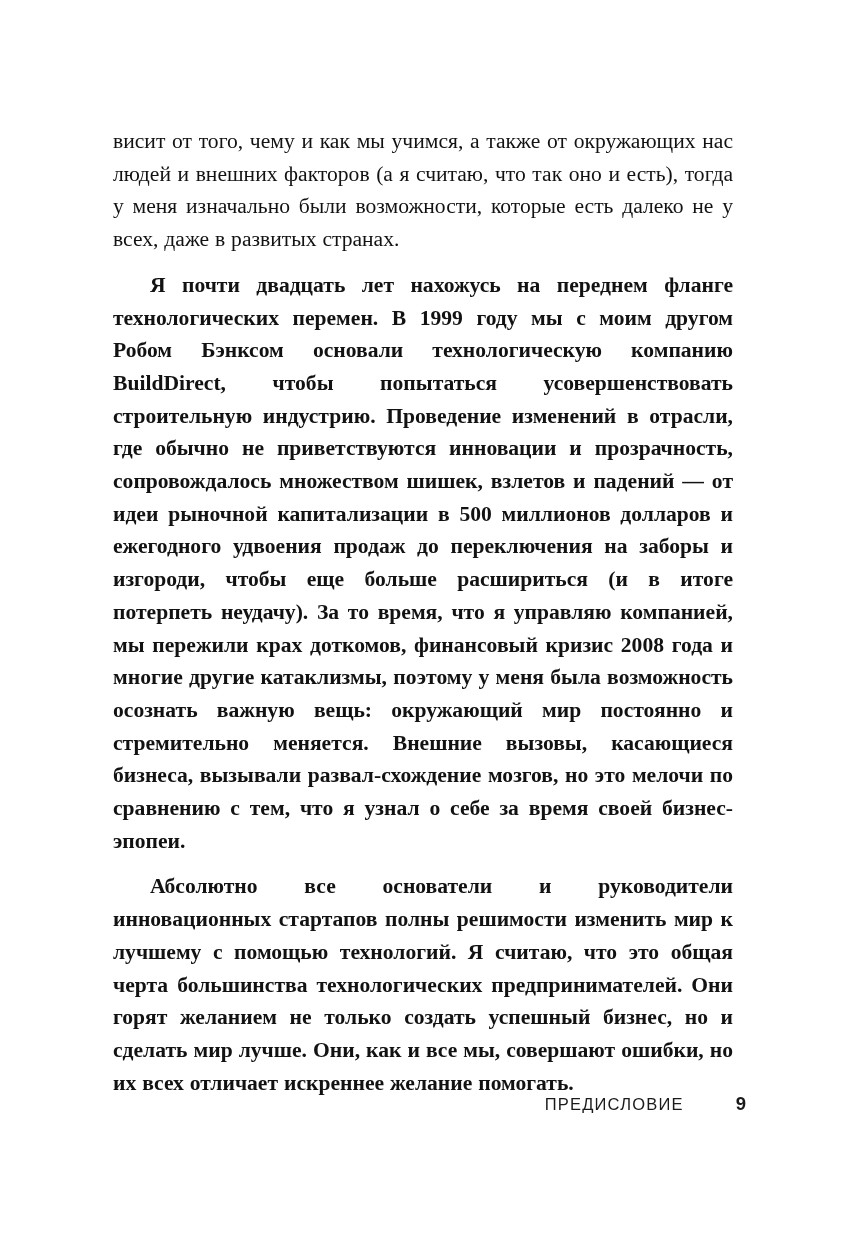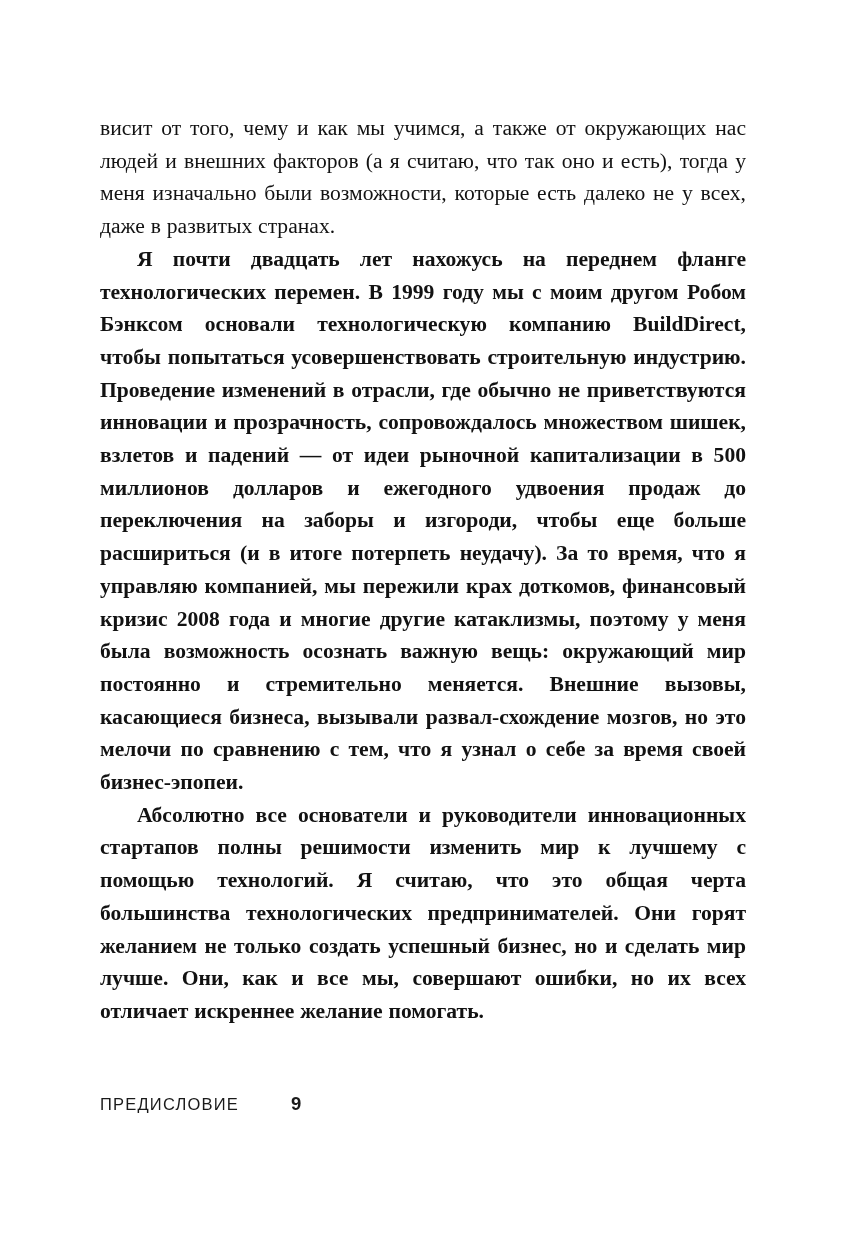--- a/index.html
+++ b/index.html
@@ -17,39 +17,39 @@
     font-family: "Liberation Serif", "DejaVu Serif", serif;
     color: #121212;
   }
   .text-block {
     position: absolute;
     top: 112px;
     left: 100px;
     width: 646px;
   }
   .body-par {
-    margin: 0;
+    margin: 13px;
     font-size: 21.6px;
     line-height: 32.7px;
     text-align: justify;
     text-justify: inter-word;
     color: #121212;
     word-spacing: 0.5px;
   }
   .body-par.indent {
     text-indent: 37px;
     font-weight: bold;
   }
   .page-footer {
     position: absolute;
     top: 1093px;
     left: 100px;
     width: 646px;
     display: flex;
-    justify-content: flex-start;
+    justify-content: flex-end;
     align-items: baseline;
     gap: 52px;
   }
   .section-label {
     font-family: "Liberation Sans", "DejaVu Sans", sans-serif;
     font-size: 16.5px;
     letter-spacing: 1.2px;
     font-weight: 500;
     color: #1a1a1a;
   }

